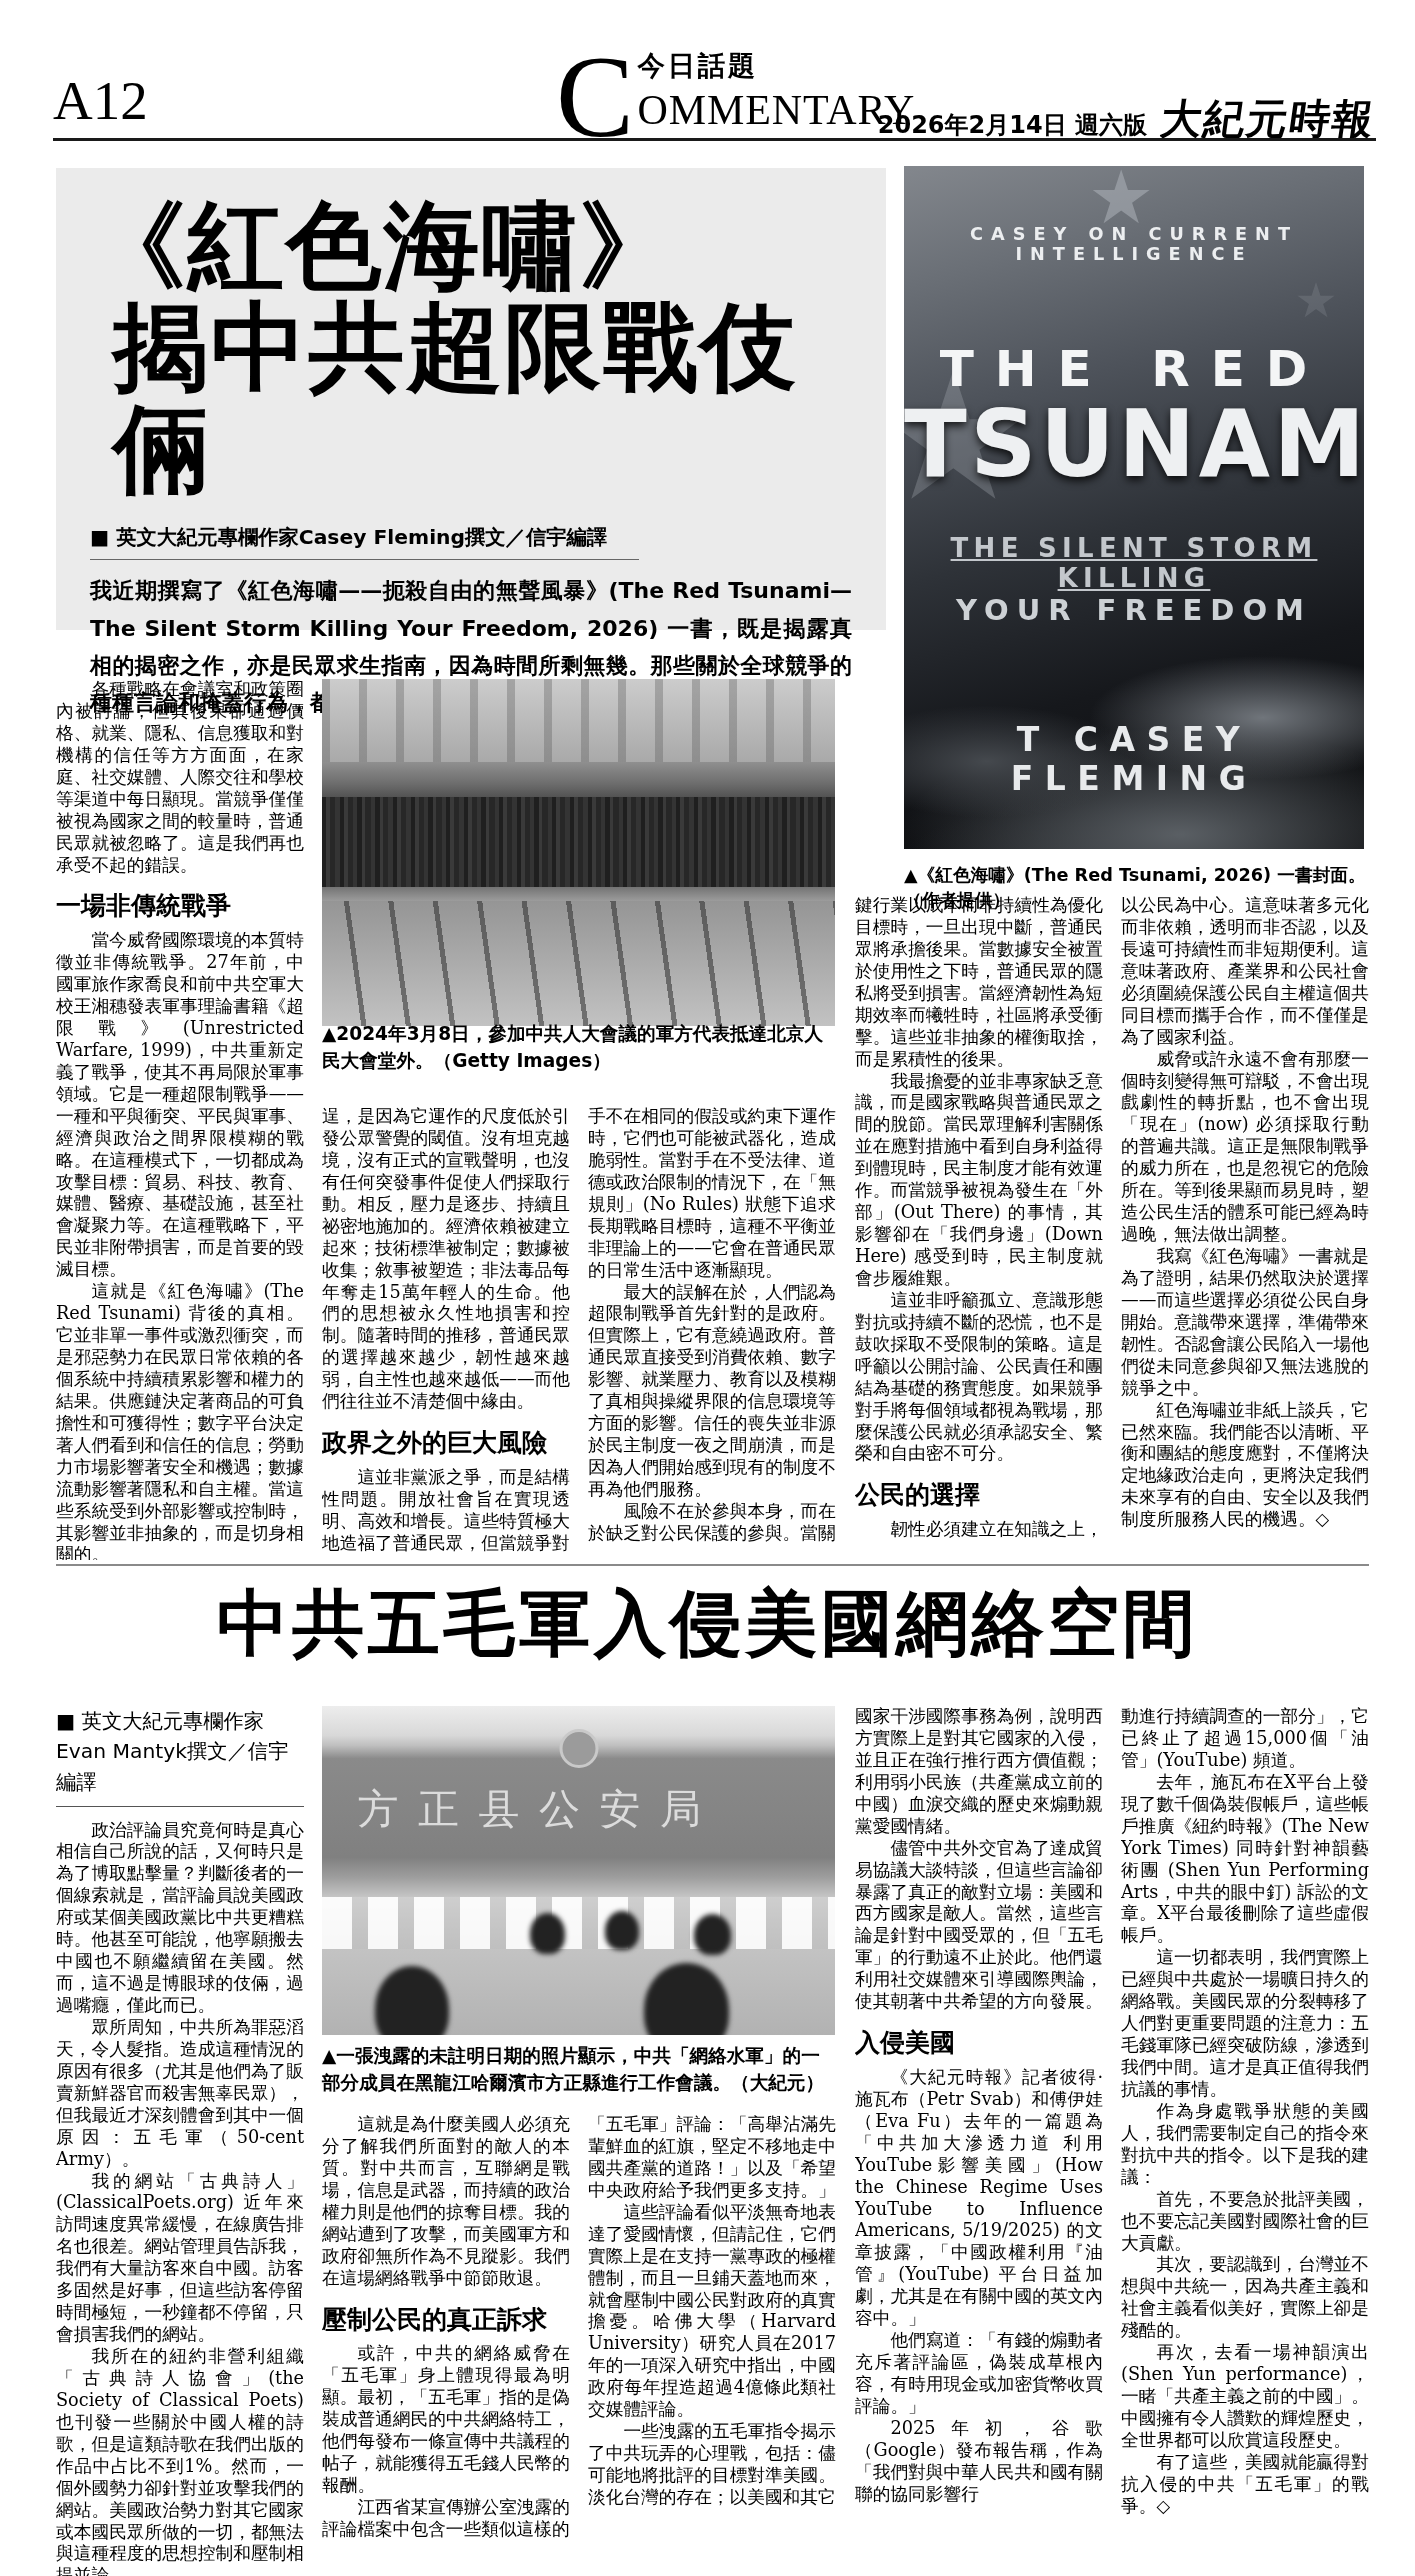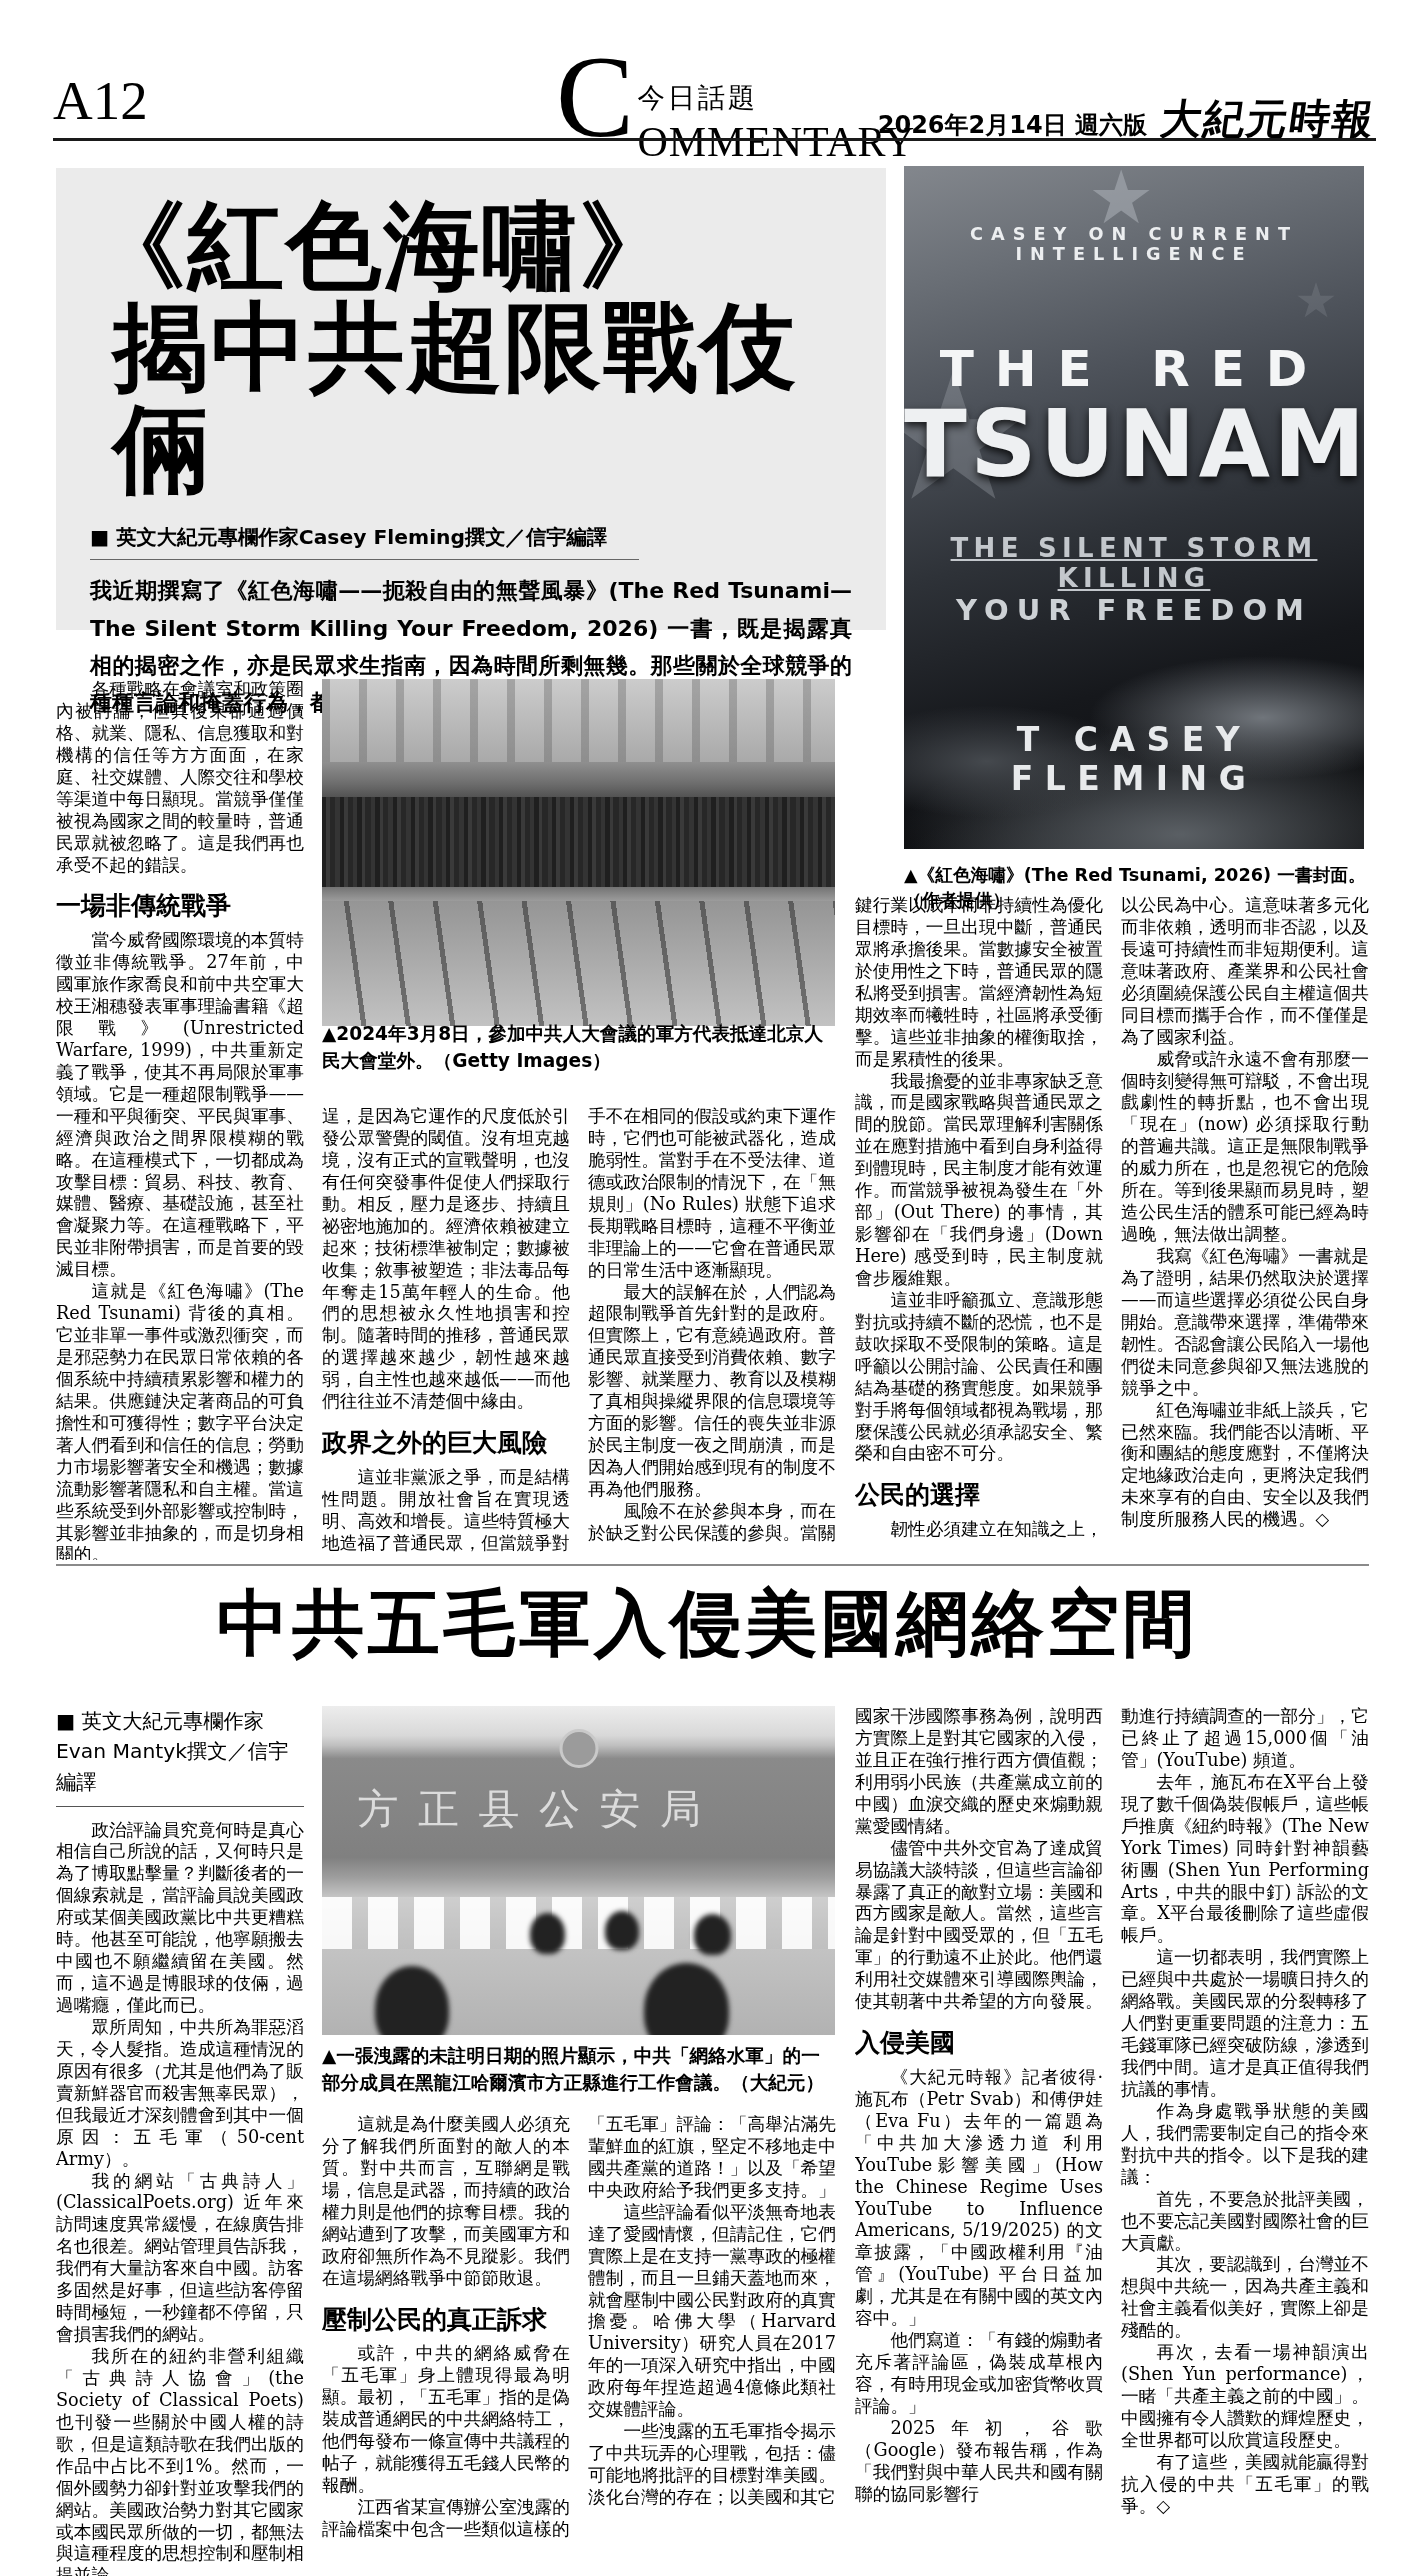--- a/index.html
+++ b/index.html
@@ -9,21 +9,21 @@
     color:#000; font-family:"DejaVu Serif","Liberation Serif",serif;
     overflow:hidden;
   }
   .abs { position:absolute; }
 
   
   .pageno { left:53px; top:69px; font-size:55px; font-family:"Liberation Serif","DejaVu Serif",serif; }
   .section-block { left:556px; top:41px; display:flex; align-items:flex-start; }
   .big-c { font-size:117px; line-height:0.95; font-family:"Liberation Serif","DejaVu Serif",serif; }
   .sec-right { margin-top:7px; margin-left:3.5px; }
-  .sec-zh { font-size:27.4px; font-weight:normal; font-family:"DejaVu Sans","Liberation Sans",sans-serif; letter-spacing:2.7px;margin-top:32px; }
+  .sec-zh { font-size:27.4px; font-weight:bold; font-family:"DejaVu Sans","Liberation Sans",sans-serif; letter-spacing:2.7px; }
   .sec-en { font-size:42px; font-family:"Liberation Serif","DejaVu Serif",serif; letter-spacing:0.9px; margin-top:1.8px; }
   .dateline-block { top:92px; right:40px; display:flex; align-items:baseline; gap:14px; }
   .dateline { font-family:"DejaVu Sans","Liberation Sans",sans-serif; font-weight:bold; font-size:24px; }
   .masthead { font-family:"DejaVu Serif",serif; font-weight:900; font-size:41px; transform:skewX(-8deg); letter-spacing:1.8px; }
   .header-rule { left:53px; top:138px; width:1323px; height:2.7px; background:#1a1a1a; }
 
   
   .hero-box { left:56px; top:168px; width:830px; height:462px; background:#ebebeb; padding:26.5px 34px 0 34px; }
   .hl1 { font-size:96px; font-weight:900; line-height:1.06; letter-spacing:1.8px; font-family:"DejaVu Serif","Liberation Serif",serif; }
   .hl1-l2 { margin-left:23px; }

